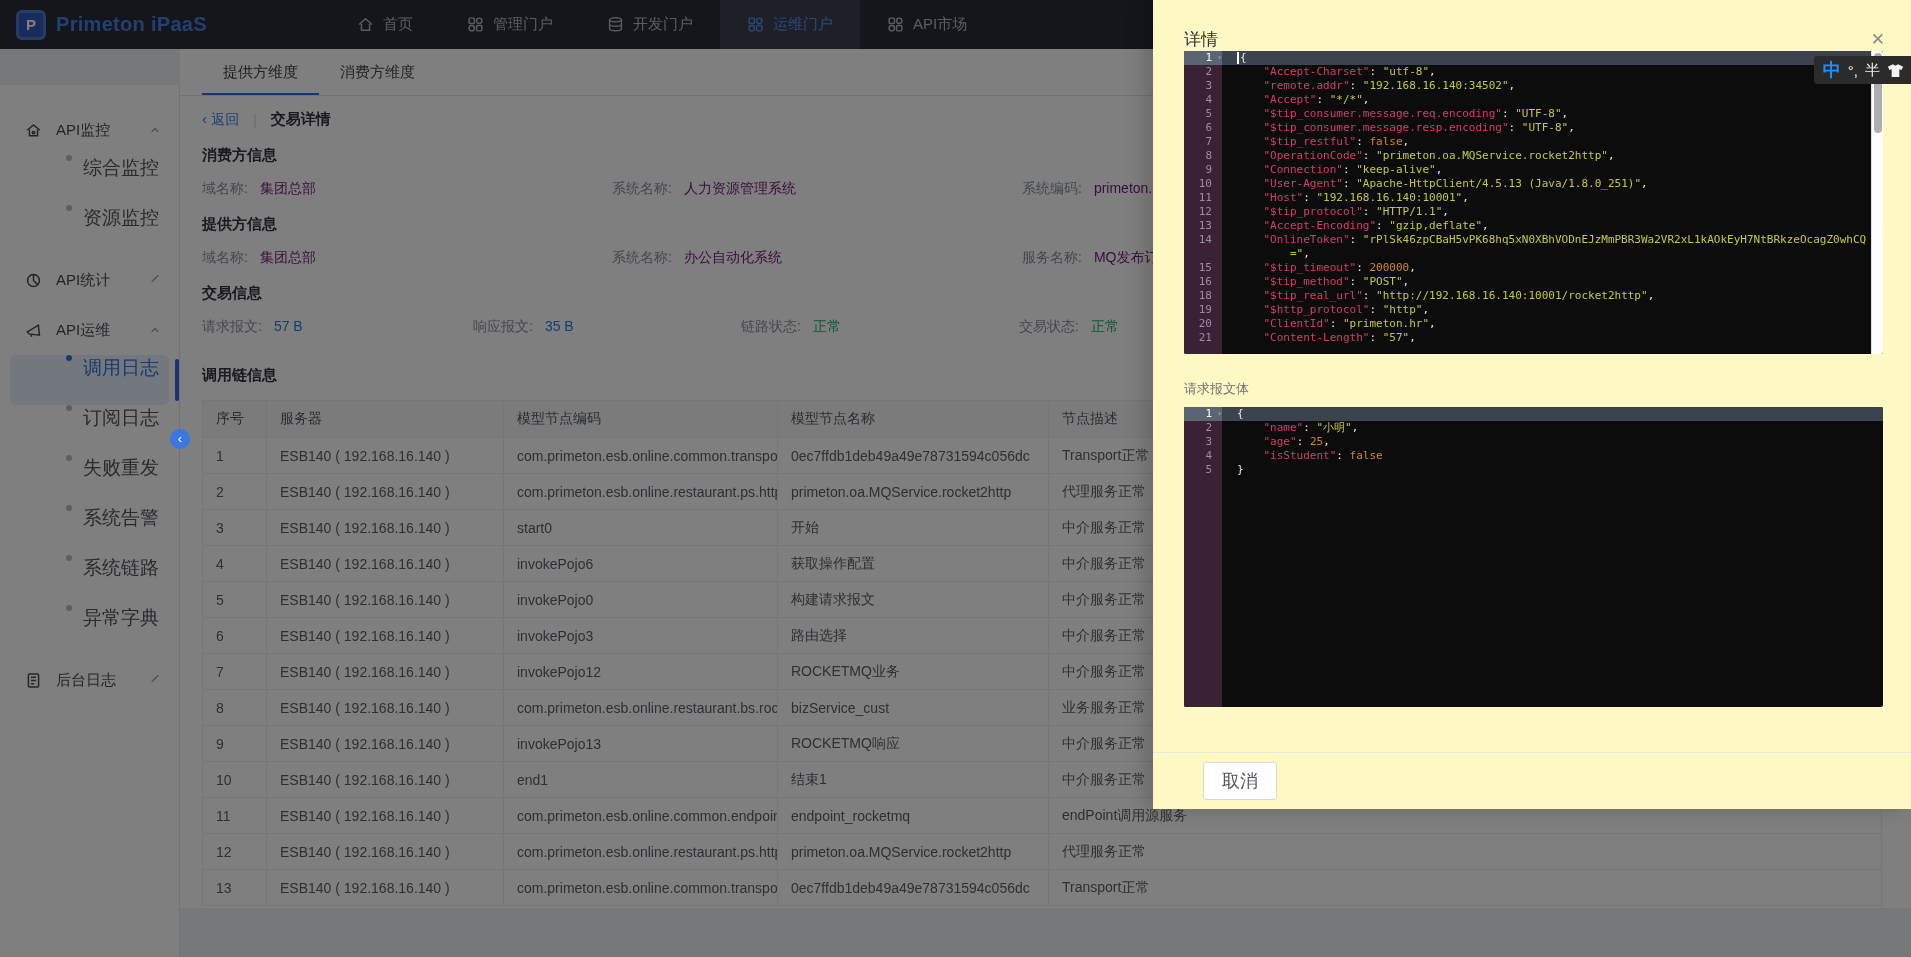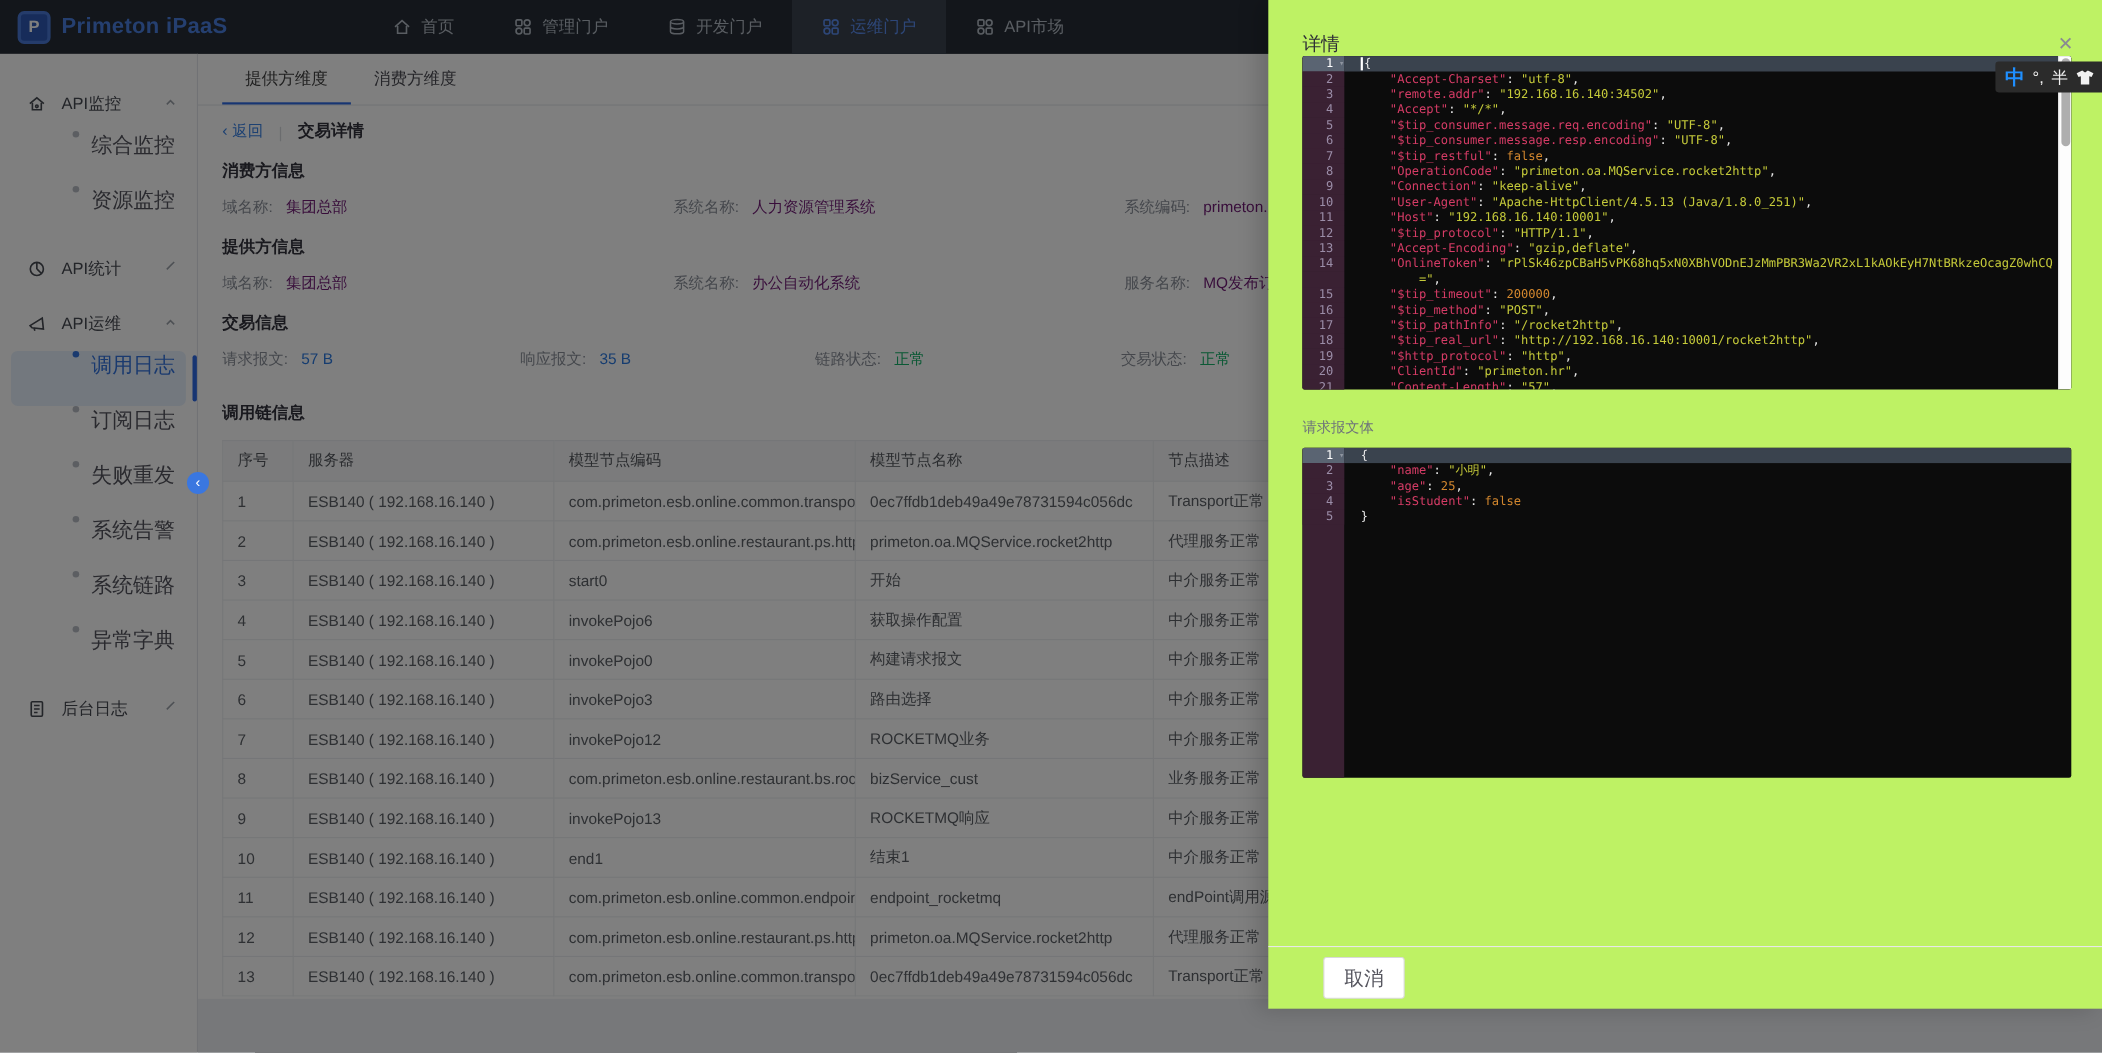--- a/index.html
+++ b/index.html
@@ -13,21 +13,21 @@
   .logo { width:30px; height:30px; border-radius:6px; background:#2e59b5; border:3px solid #4a79d6;
           color:#fff; font-weight:bold; font-size:15px; display:flex; align-items:center; justify-content:center; }
   .brand-name { color:#4a7fe0; font-size:20px; font-weight:bold; letter-spacing:.3px; }
   .nav-menu { display:flex; height:100%; margin-left:60px; }
   .nav-item { display:flex; align-items:center; gap:9px; padding:0 27px; font-size:15px; color:#b3bac4; cursor:pointer; }
   .nav-item.active { background:#3a434f; color:#5b8df0; }
   .nav-item svg { width:17px; height:17px; }
 
   
   .body { display:flex; height:908px; }
-  .sidebar { width:180px; background:#ffffff; border-right:1px solid #e2e5ea; padding-top:20px; flex:none; position:relative; z-index:1; }
+  .sidebar { width:180px; background:#ffffff; border-right:1px solid #e2e5ea; padding-top:20px; flex:none; position:relative; z-index:1;margin-top:36px; }
   .side-group { height:50px; display:flex; align-items:center; gap:14px; padding:0 18px 0 25px; font-size:15px; color:#474a52; cursor:pointer; }
   .side-group svg { width:17px; height:17px; flex:none; }
   .side-caret { margin-left:auto; color:#9aa0a8; }
   .side-caret svg { width:12px; height:12px; }
   .side-child { height:50px; display:flex; align-items:flex-start; padding-left:66px; font-size:19px; color:#55555e; cursor:pointer; position:relative; }
   .side-child .dot { width:6px; height:6px; border-radius:50%; background:#b9bdc5; margin-right:11px; flex:none; }
   .side-child.active { background:#e7f1fc; border-radius:6px; margin:0 10px; padding-left:56px; color:#3474de; }
   .side-child.active .dot { background:#3474de; }
   .side-child.active::after { content:""; position:absolute; right:-10px; top:4px; bottom:4px; width:4px; border-radius:2px; background:#2f6be4; }
   .collapse-btn { position:absolute; left:170px; top:429px; width:20px; height:20px; border-radius:50%;
@@ -64,21 +64,21 @@
   table.chain th, table.chain td { border:1px solid #ebedf0; padding:0 13px; height:36px;
         font-size:14px; text-align:left; white-space:nowrap; overflow:hidden; font-weight:normal; }
   table.chain th { background:#f6f7f9; color:#55585e; height:37px; }
   table.chain td { color:#5c6066; background:#fff; }
   .col-0{width:64px}.col-1{width:237px}.col-2{width:274px}.col-3{width:271px}
 
   
   .dim-mask { position:absolute; inset:0; background:rgba(0,0,0,0.5); z-index:40; }
 
   
-  .drawer { position:absolute; top:0; right:0; width:758px; height:917px; background:#bef264; z-index:60;
+  .drawer { position:absolute; top:0; right:0; width:758px; height:809px; background:#fef9c3; z-index:60;
             box-shadow:-8px 0 20px rgba(0,0,0,.18); display:flex; flex-direction:column; }
   .drawer-head { display:flex; align-items:center; padding:28px 26px 0 31px; flex:none; }
   .drawer-title { font-size:17px; color:#2e2e36; font-weight:500; }
   .close-x { margin-left:auto; background:none; border:none; color:#8a8a92; font-size:17px; cursor:pointer; }
   .close-x::before { content:"✕"; }
   .code-label { margin:34px 0 9px 31px; font-size:13px; color:#6e737b; flex:none; }
   .code-label.second { margin-top:26px; }
 
   .editor { position:relative; margin:0 28px 0 31px; background:#0c0c0c; overflow:hidden; flex:none;
             font-family:"DejaVu Sans Mono","Liberation Mono",monospace; font-size:11px; line-height:14px; border-radius:2px; }
@@ -476,24 +476,20 @@
         </div>
         <div class="crow">
           <div class="gut">15</div>
           <div class="cline"><span class="p">    </span><span class="k">"$tip_timeout"</span><span class="p">: </span><span class="n">200000</span><span class="p">,</span></div>
         </div>
         <div class="crow">
           <div class="gut">16</div>
           <div class="cline"><span class="p">    </span><span class="k">"$tip_method"</span><span class="p">: </span><span class="s">"POST"</span><span class="p">,</span></div>
         </div>
         <div class="crow">
-          <div class="gut">17</div>
-          <div class="cline"><span class="p">    </span><span class="k">"$tip_pathInfo"</span><span class="p">: </span><span class="s">"/rocket2http"</span><span class="p">,</span></div>
-        </div>
-        <div class="crow">
           <div class="gut">18</div>
           <div class="cline"><span class="p">    </span><span class="k">"$tip_real_url"</span><span class="p">: </span><span class="s">"http://192.168.16.140:10001/rocket2http"</span><span class="p">,</span></div>
         </div>
         <div class="crow">
           <div class="gut">19</div>
           <div class="cline"><span class="p">    </span><span class="k">"$http_protocol"</span><span class="p">: </span><span class="s">"http"</span><span class="p">,</span></div>
         </div>
         <div class="crow">
           <div class="gut">20</div>
           <div class="cline"><span class="p">    </span><span class="k">"ClientId"</span><span class="p">: </span><span class="s">"primeton.hr"</span><span class="p">,</span></div>

